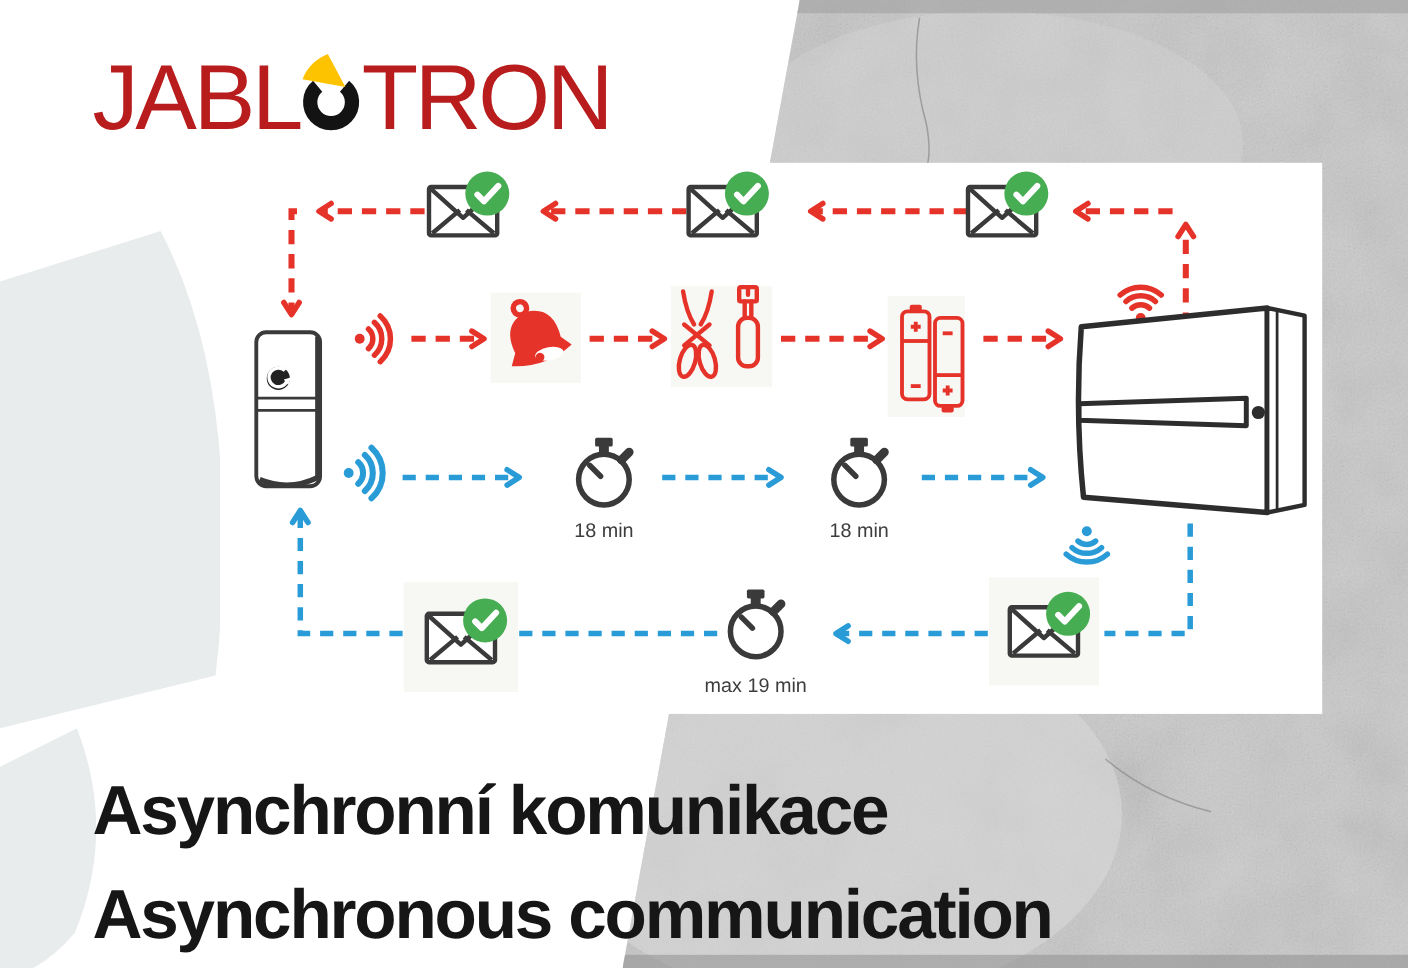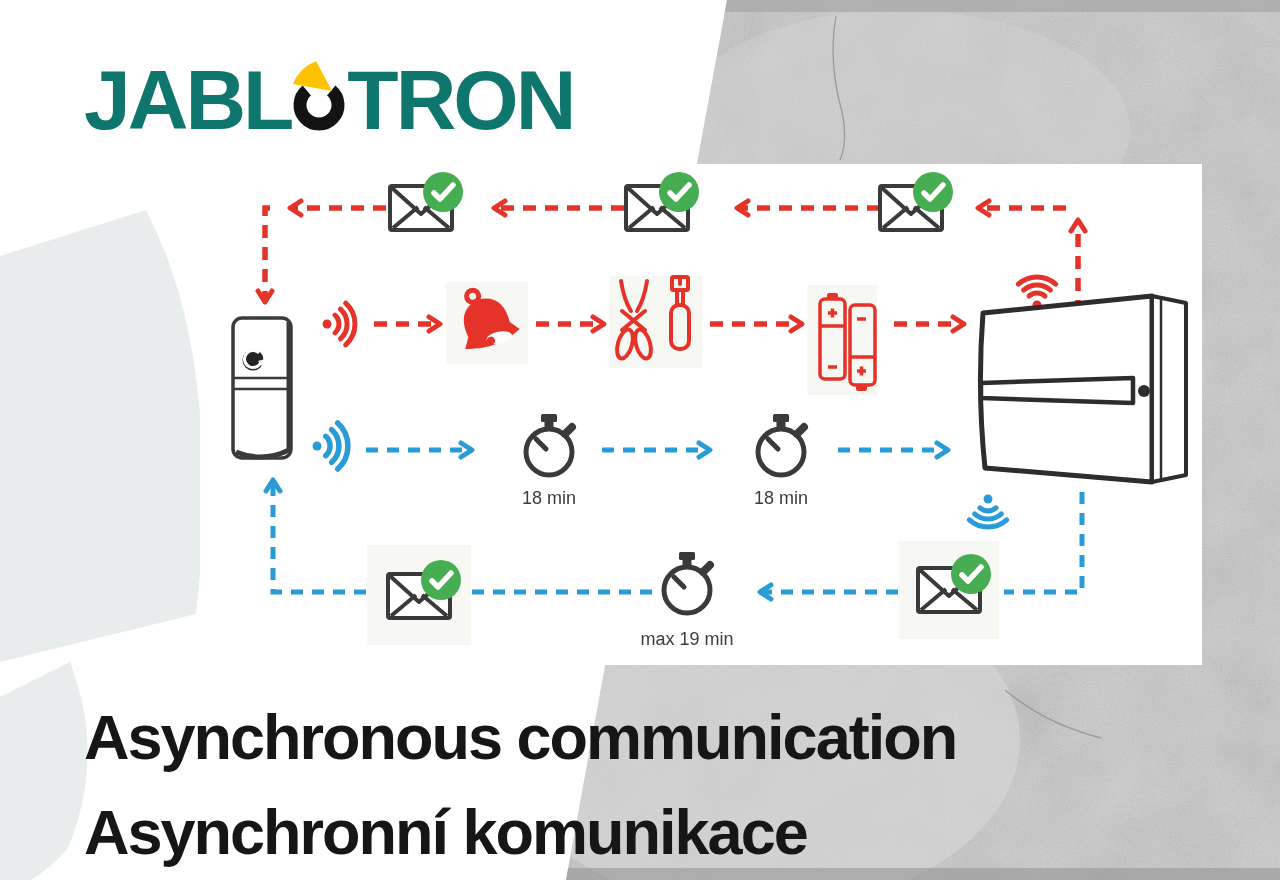--- a/index.html
+++ b/index.html
@@ -5,26 +5,26 @@
   html,body{margin:0;padding:0;}
   body{width:1280px;height:880px;overflow:hidden;background:#ffffff;
        font-family:"Liberation Sans","DejaVu Sans",sans-serif;position:relative;}
   .stage{position:absolute;inset:0;width:1280px;height:880px;overflow:hidden;}
   
   .watermark{position:absolute;left:0;top:200px;width:220px;height:680px;z-index:1;}
   
   .concrete{position:absolute;inset:0;z-index:2;
             clip-path:polygon(727px 0px,1280px 0px,1280px 880px,566px 880px);}
   
-  .card{position:absolute;left:200px;top:164px;width:1002px;height:501px;background:#ffffff;z-index:3;}
+  .card{position:absolute;left:200px;top:148px;width:1002px;height:501px;background:#ffffff;z-index:3;}
   .card svg{position:absolute;left:0;top:0;}
   .tlabel{position:absolute;color:#3d3d3d;font-size:18px;text-align:center;z-index:4;}
   
-  .logo{position:absolute;left:84px;top:52px;z-index:4;white-space:nowrap;
-        font-size:84px;font-weight:700;letter-spacing:-3px;color:#0f766e;}
+  .logo{position:absolute;left:84px;top:40px;z-index:4;white-space:nowrap;
+        font-size:84px;font-weight:400;letter-spacing:-3px;color:#b91c1c;}
   .logo svg{overflow:visible;vertical-align:-2px;}
   
   .headline{position:absolute;left:84px;top:690px;z-index:4;color:#161616;
             font-weight:700;font-size:63px;letter-spacing:-2px;line-height:95px;white-space:nowrap;}
 </style>
 </head>
 <body>
 
 <div class="stage">
 
@@ -219,17 +219,17 @@
   </div>
 
   <div class="logo">
     <span>JABL</span><svg width="56" height="66" viewBox="0 0 56 66">
       <path d="M40.2,25.4 A19,19 0 1 1 15.8,25.4" fill="none" stroke="#131313" stroke-width="13"></path>
       <path d="M41,26 L25,-4 Q8,3 2,19 Z" fill="#fdc300"></path>
     </svg><span>TRON</span>
   </div>
 
   <div class="headline">
+    <div>Asynchronní komunikace</div>
     <div>Asynchronous communication</div>
-    <div>Asynchronní komunikace</div>
   </div>
 
 </div>
 
 </body></html>

